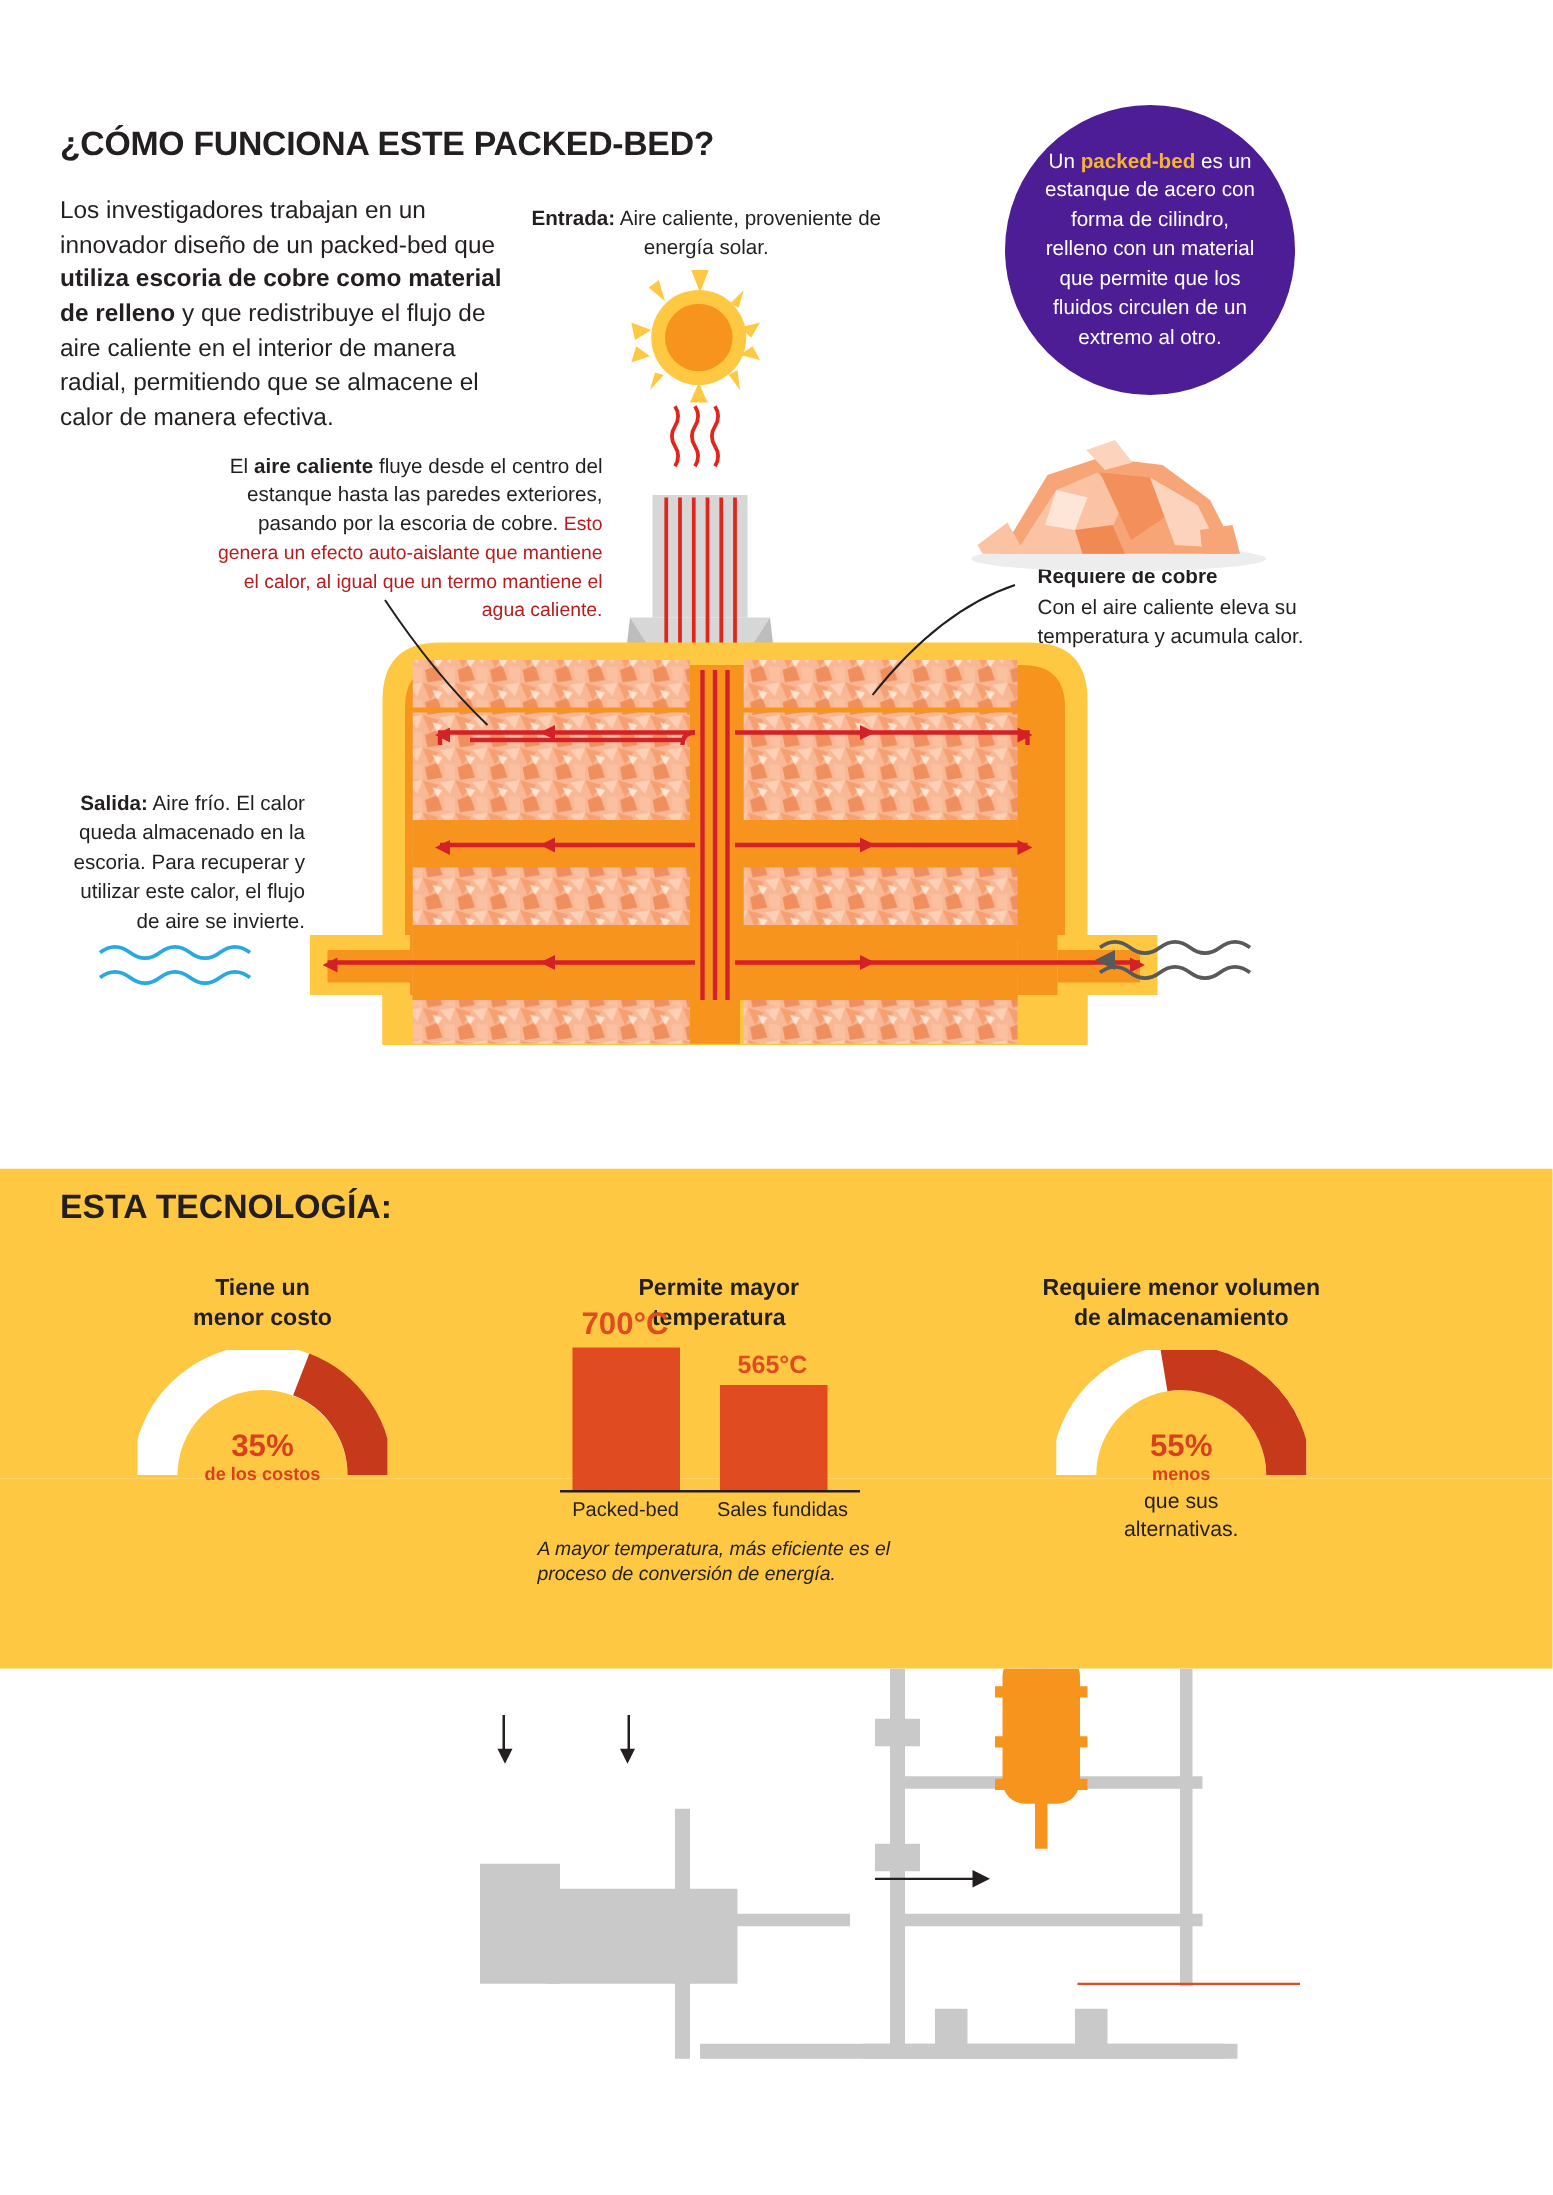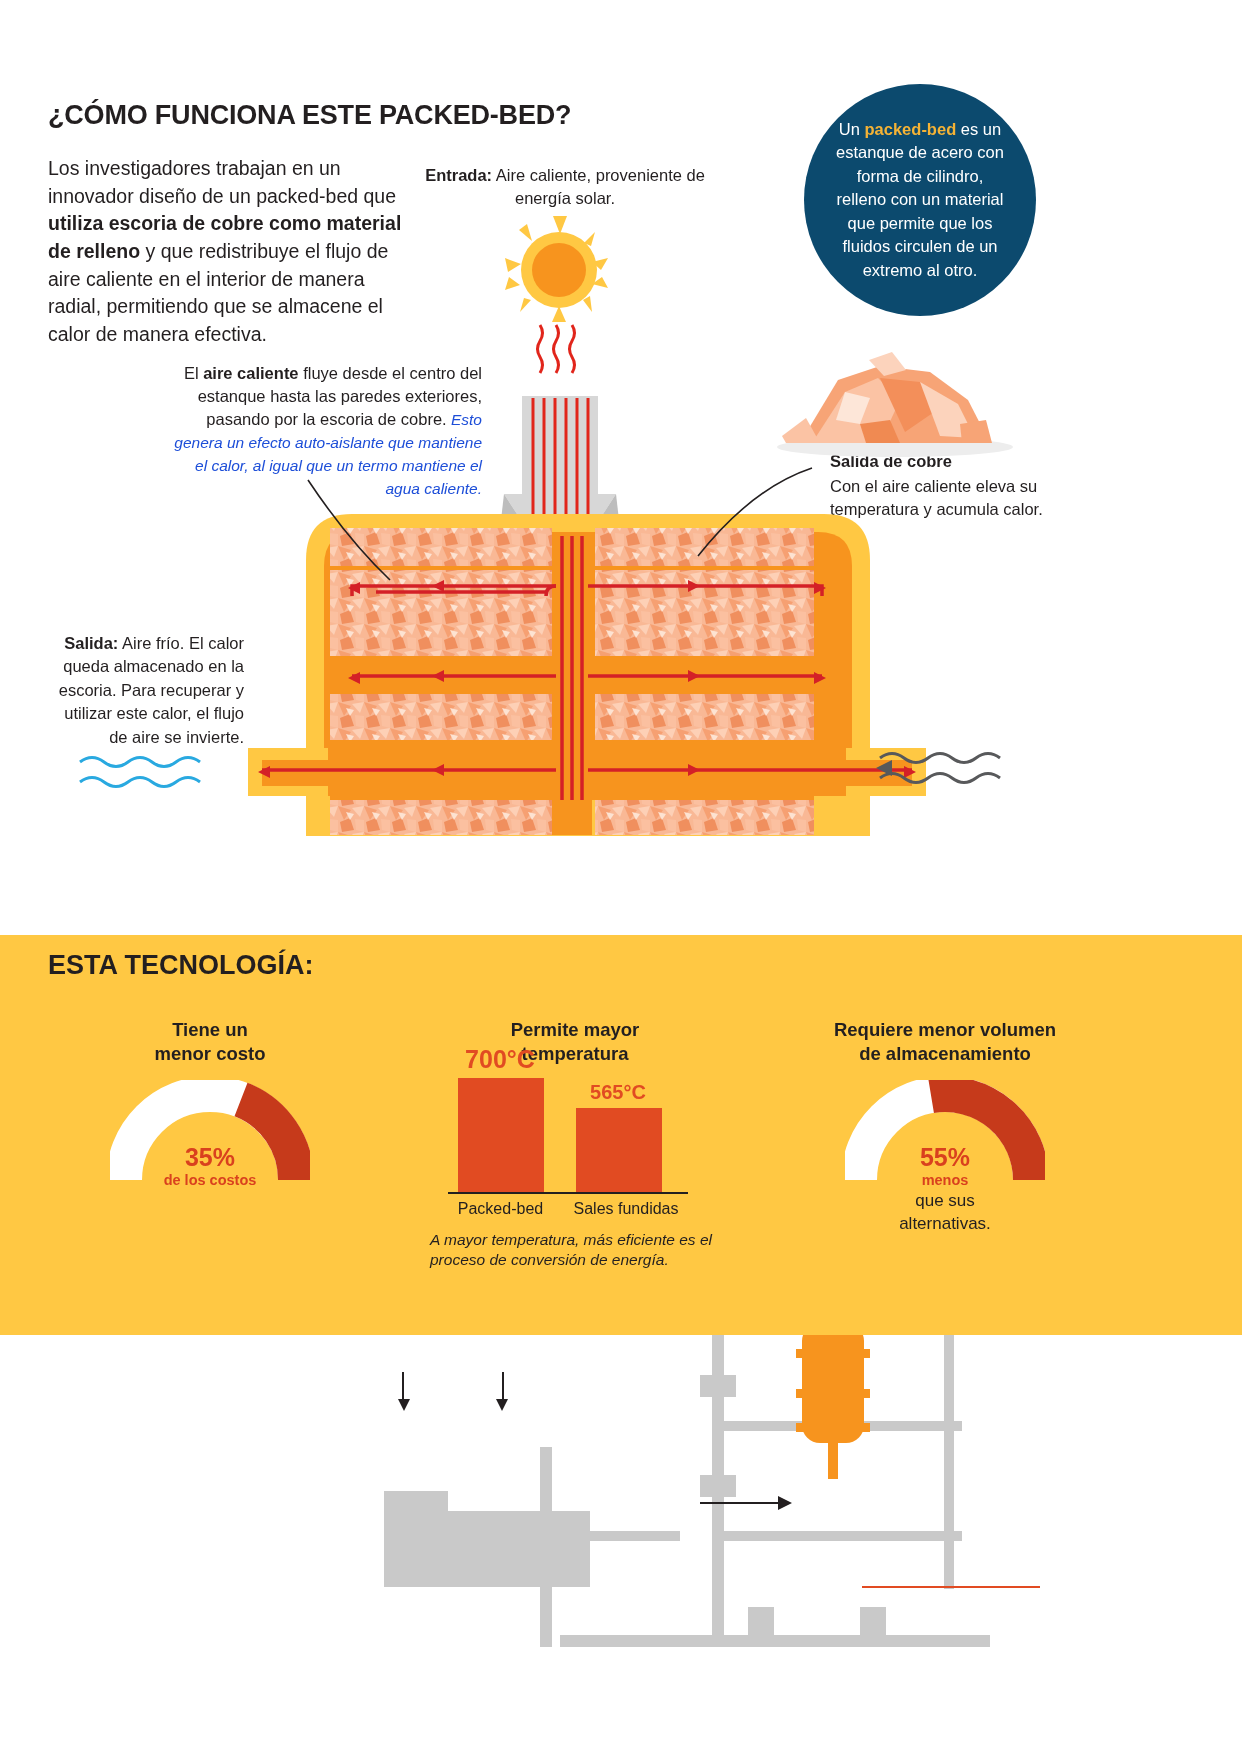--- a/index.html
+++ b/index.html
@@ -20,41 +20,41 @@
   }
   .intro {
     position:absolute; left:48px; top:155px; width:355px;
     font-size:19.5px; line-height:1.42;
   }
   .intro b { font-weight:bold; }
 
   
   .circle {
     position:absolute; left:804px; top:84px; width:232px; height:232px;
-    border-radius:50%; background:#0c4a6e; color:#fff;
+    border-radius:50%; background:#4c1d95; color:#fff;
     display:flex; align-items:center; justify-content:center; text-align:center;
     padding:0 26px;
   }
   .circle .ctext { font-size:16.5px; line-height:1.42; }
   .circle .hl { color:#f5b335; font-weight:bold; }
 
   
   .entrada {
     position:absolute; left:420px; top:164px; width:290px;
     text-align:center; font-size:16.5px; line-height:1.4;
   }
   .entrada b { font-weight:bold; }
 
   
   .ann-hot {
     position:absolute; left:160px; top:362px; width:322px;
     text-align:right; font-size:16.5px; line-height:1.4;
   }
   .ann-hot b { font-weight:bold; }
-  .ann-hot .sub { color:#1d4ed8; font-size:15.5px;font-style:italic; }
+  .ann-hot .sub { color:#b91c1c; font-size:15.5px; }
 
   
   .ann-escoria {
     position:absolute; left:830px; top:450px; width:260px;
     font-size:16.5px; line-height:1.4;
   }
   .ann-escoria b { font-weight:bold; display:block; margin-bottom:2px; }
 
   
   .ann-salida {
@@ -136,21 +136,21 @@
 
     <div class="circle">
       <div class="ctext">Un <span class="hl">packed-bed</span> es un estanque de acero con forma de cilindro, relleno con un material que permite que los fluidos circulen de un extremo al otro.</div>
     </div>
 
     <div class="entrada"><b>Entrada:</b> Aire caliente, proveniente de energía solar.</div>
 
     <div class="ann-hot">El <b>aire caliente</b> fluye desde el centro del estanque hasta las paredes exteriores, pasando por la escoria de cobre.<span class="sub"> Esto genera un efecto auto-aislante que mantiene el calor, al igual que un termo mantiene el agua caliente.</span></div>
 
     <div class="ann-escoria">
-      <b>Salida de cobre</b>
+      <b>Requiere de cobre</b>
       <span>Con el aire caliente eleva su temperatura y acumula calor.</span>
     </div>
 
     <div class="ann-salida"><b>Salida:</b> Aire frío. El calor queda almacenado en la escoria. Para recuperar y utilizar este calor, el flujo de aire se invierte.</div>
 
     <svg class="abs-svg" width="1242" height="935" viewBox="0 0 1242 935">
       <defs>
         <clipPath id="bedclipL">
           <rect x="330" y="525" width="250" height="310"></rect>
         </clipPath>

